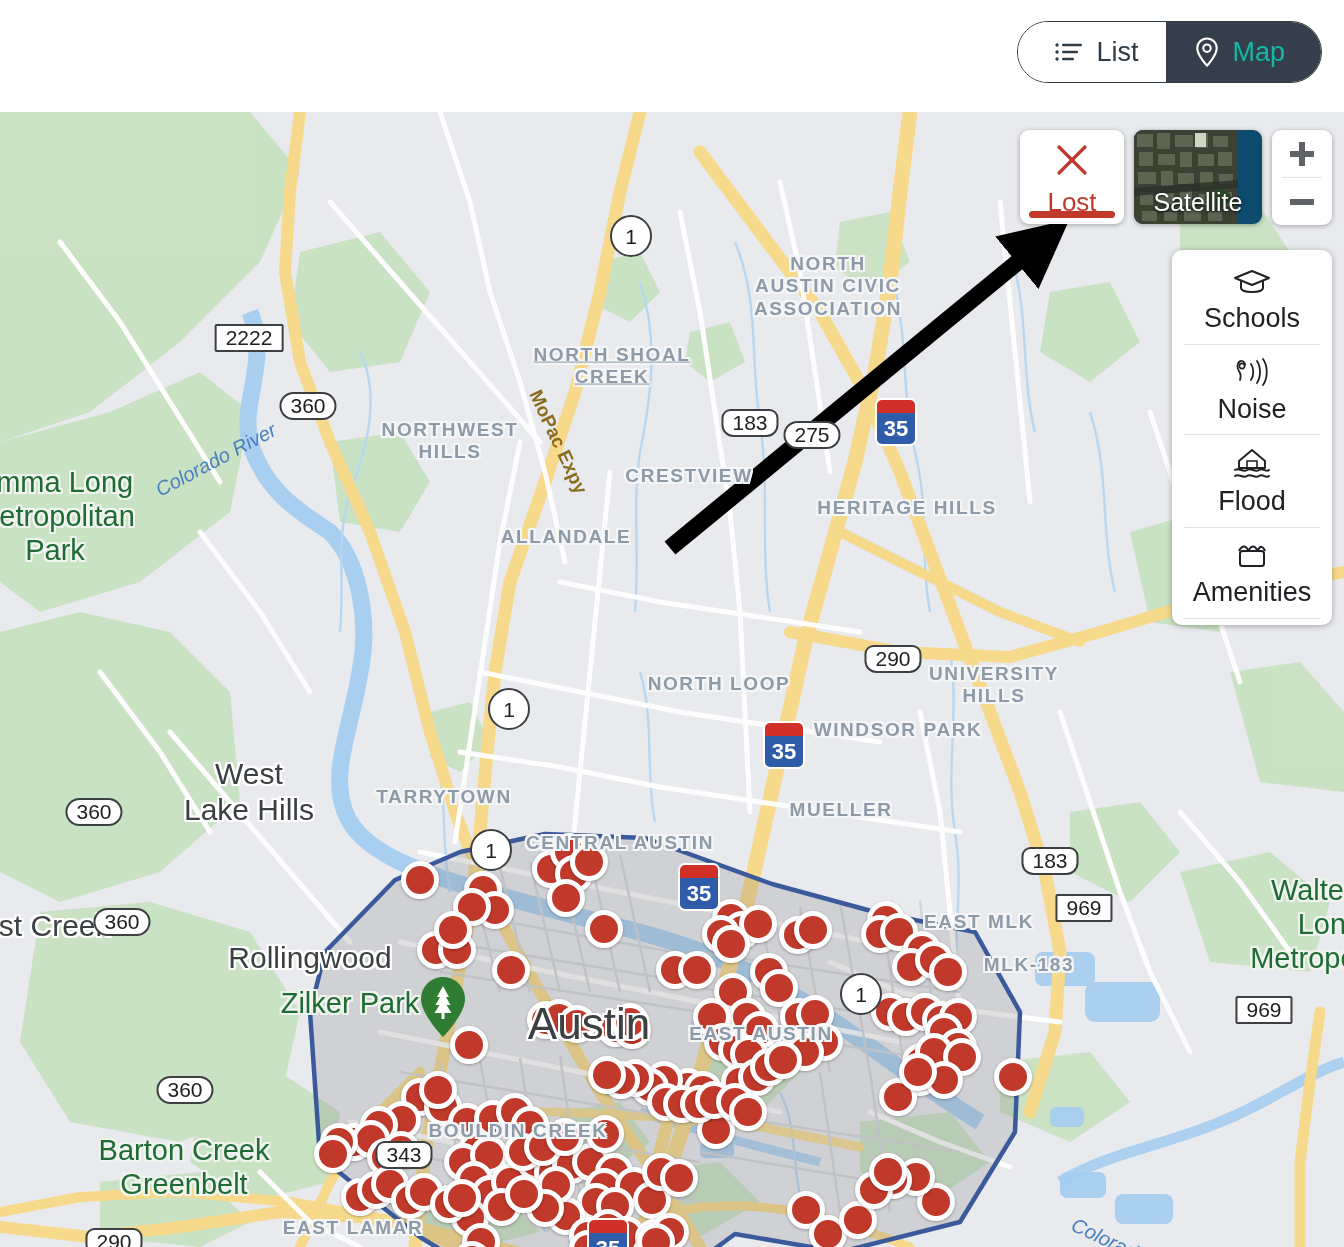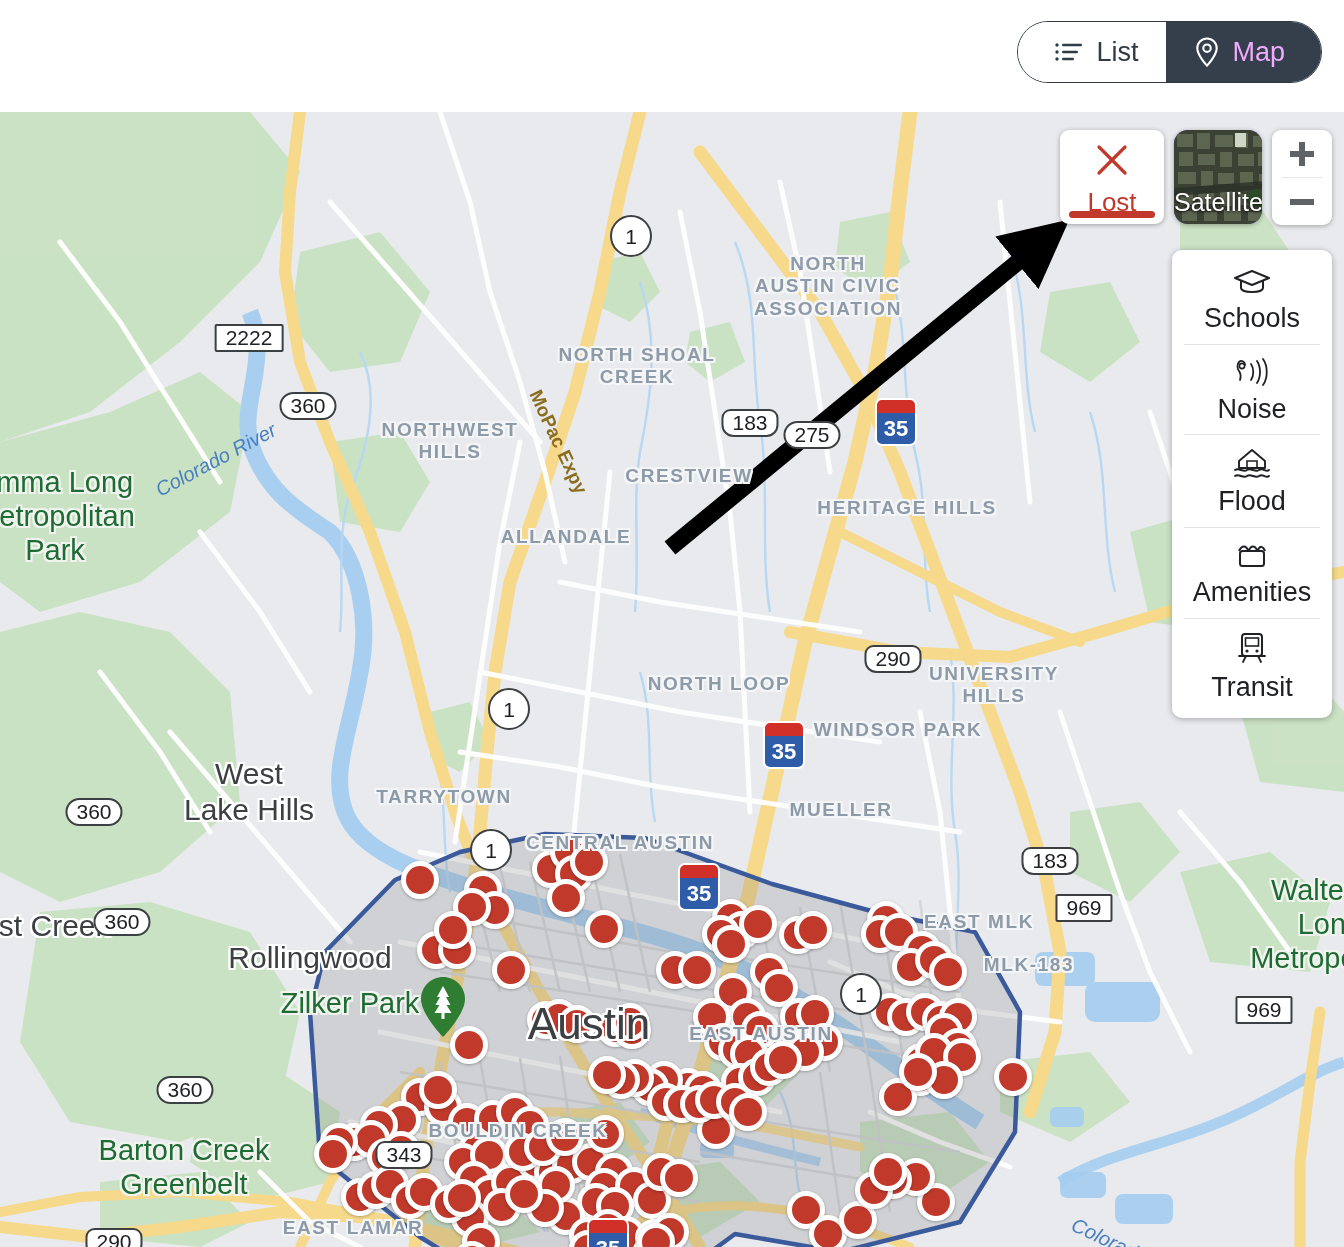--- a/index.html
+++ b/index.html
@@ -25,21 +25,21 @@
   }
   .toggle-btn {
     display: flex; align-items: center; justify-content: center;
     gap: 12px;
     padding: 0 28px;
     font-size: 27px;
     cursor: pointer;
     user-select: none;
   }
   #toggle-list { background:#ffffff; color:#2f3b45; padding-left:36px; }
-  #toggle-map  { background:#343f4b; color:#f0abfc; padding-right:36px; }
+  #toggle-map  { background:#343f4b; color:#14b8a6; padding-right:36px; }
   .ic { display:inline-block; line-height:0; }
 
   
   #map {
     position: absolute; left: 0; top: 112px;
     width: 1344px; height: 1135px;
     background: #e8eaed;
     overflow: hidden;
   }
   #map-svg { position:absolute; left:0; top:0; }
@@ -147,26 +147,26 @@
     cursor: pointer;
     overflow: hidden;
   }
   #draw-button .draw-x { margin-top: 4px; }
   #draw-label { color:#c0392b; font-size: 26px; margin-top: 3px; }
   #draw-underline {
     position:absolute; left:9px; right:9px; bottom:6px;
     height:7px; border-radius:4px; background:#c0392b;
   }
   #satellite-button {
-    width: 88px; height: 94px;
-    border-radius: 14px;
+    width: 128px; height: 94px;
+    border-radius: 9px;
     box-shadow: 0 1px 5px rgba(0,0,0,.32);
     position: relative; overflow: hidden;
     cursor: pointer;
-    background: #8b5cf6;
+    background: #0c4a6e;
   }
   #satellite-label {
     position:absolute; left:0; right:0; bottom:7px;
     text-align:center; color:#fff; font-size:25px;
     text-shadow: 0 1px 3px rgba(0,0,0,.9);
   }
   #zoom-controls {
     width: 60px;
     background:#ffffff; border-radius:9px;
     box-shadow: 0 1px 5px rgba(0,0,0,.32);
@@ -506,34 +506,20 @@
       <span>
         <svg width="40" height="30" viewBox="0 0 40 30">
           <rect x="8" y="11" width="24" height="15" rx="2.5" fill="none" stroke="#202124" stroke-width="2"></rect>
           <path d="M7 11 C10 5 14 5 16.5 11 C19 5 23 5 25.5 11 C28 5 31 6 33 11" fill="none" stroke="#202124" stroke-width="2" stroke-linejoin="round"></path>
         </svg>
       </span>
       <span class="layer-label">Amenities</span>
     </div>
     <div class="layer-divider"></div>
 
-    <div class="layer-item">
-      <span>
-        <svg width="38" height="34" viewBox="0 0 38 34">
-          <rect x="9" y="3" width="20" height="22" rx="3" fill="none" stroke="#202124" stroke-width="2"></rect>
-          <rect x="12.5" y="7" width="13" height="8" fill="none" stroke="#202124" stroke-width="1.6"></rect>
-          <circle cx="14" cy="20" r="1.6" fill="#202124"></circle>
-          <circle cx="24" cy="20" r="1.6" fill="#202124"></circle>
-          <line x1="6" y1="25" x2="32" y2="25" stroke="#202124" stroke-width="1.9" stroke-linecap="round"></line>
-          <line x1="13" y1="25" x2="10" y2="31" stroke="#202124" stroke-width="1.8" stroke-linecap="round"></line>
-          <line x1="25" y1="25" x2="28" y2="31" stroke="#202124" stroke-width="1.8" stroke-linecap="round"></line>
-        </svg>
-      </span>
-      <span class="layer-label">Transit</span>
-    </div>
   </div>
 
   <div id="markers-layer">
       <div class="marker" style="left: 420px; top: 768px;"></div>
       <div class="marker" style="left: 483px; top: 778px;"></div>
       <div class="marker" style="left: 495px; top: 798px;"></div>
       <div class="marker" style="left: 472px; top: 795px;"></div>
       <div class="marker" style="left: 551px; top: 757px;"></div>
       <div class="marker" style="left: 569px; top: 740px;"></div>
       <div class="marker" style="left: 574px; top: 762px;"></div>
@@ -680,21 +666,21 @@
       <div class="marker" style="left: 651px; top: 1142px;"></div>
       <div class="marker" style="left: 656px; top: 1130px;"></div>
       <div class="marker" style="left: 523px; top: 1040px;"></div>
       <div class="marker" style="left: 543px; top: 1035px;"></div>
       <div class="marker" style="left: 565px; top: 1025px;"></div>
     </div>
   <div id="labels-layer">
       <div class="lbl lbl-hood" style="left: 828px; top: 175px;">NORTH
 AUSTIN CIVIC
 ASSOCIATION</div>
-      <div class="lbl lbl-hood" style="left: 637px; top: 254px;">NORTH SHOAL
+      <div class="lbl lbl-hood" style="left: 612px; top: 254px; text-decoration: underline;">NORTH SHOAL
 CREEK</div>
       <div class="lbl lbl-hood" style="left: 450px; top: 329px;">NORTHWEST
 HILLS</div>
       <div class="lbl lbl-hood" style="left: 689px; top: 364px;">CRESTVIEW</div>
       <div class="lbl lbl-hood" style="left: 907px; top: 396px;">HERITAGE HILLS</div>
       <div class="lbl lbl-hood" style="left: 566px; top: 425px;">ALLANDALE</div>
       <div class="lbl lbl-hood" style="left: 719px; top: 572px;">NORTH LOOP</div>
       <div class="lbl lbl-hood" style="left: 994px; top: 573px;">UNIVERSITY
 HILLS</div>
       <div class="lbl lbl-hood" style="left: 898px; top: 618px;">WINDSOR PARK</div>

